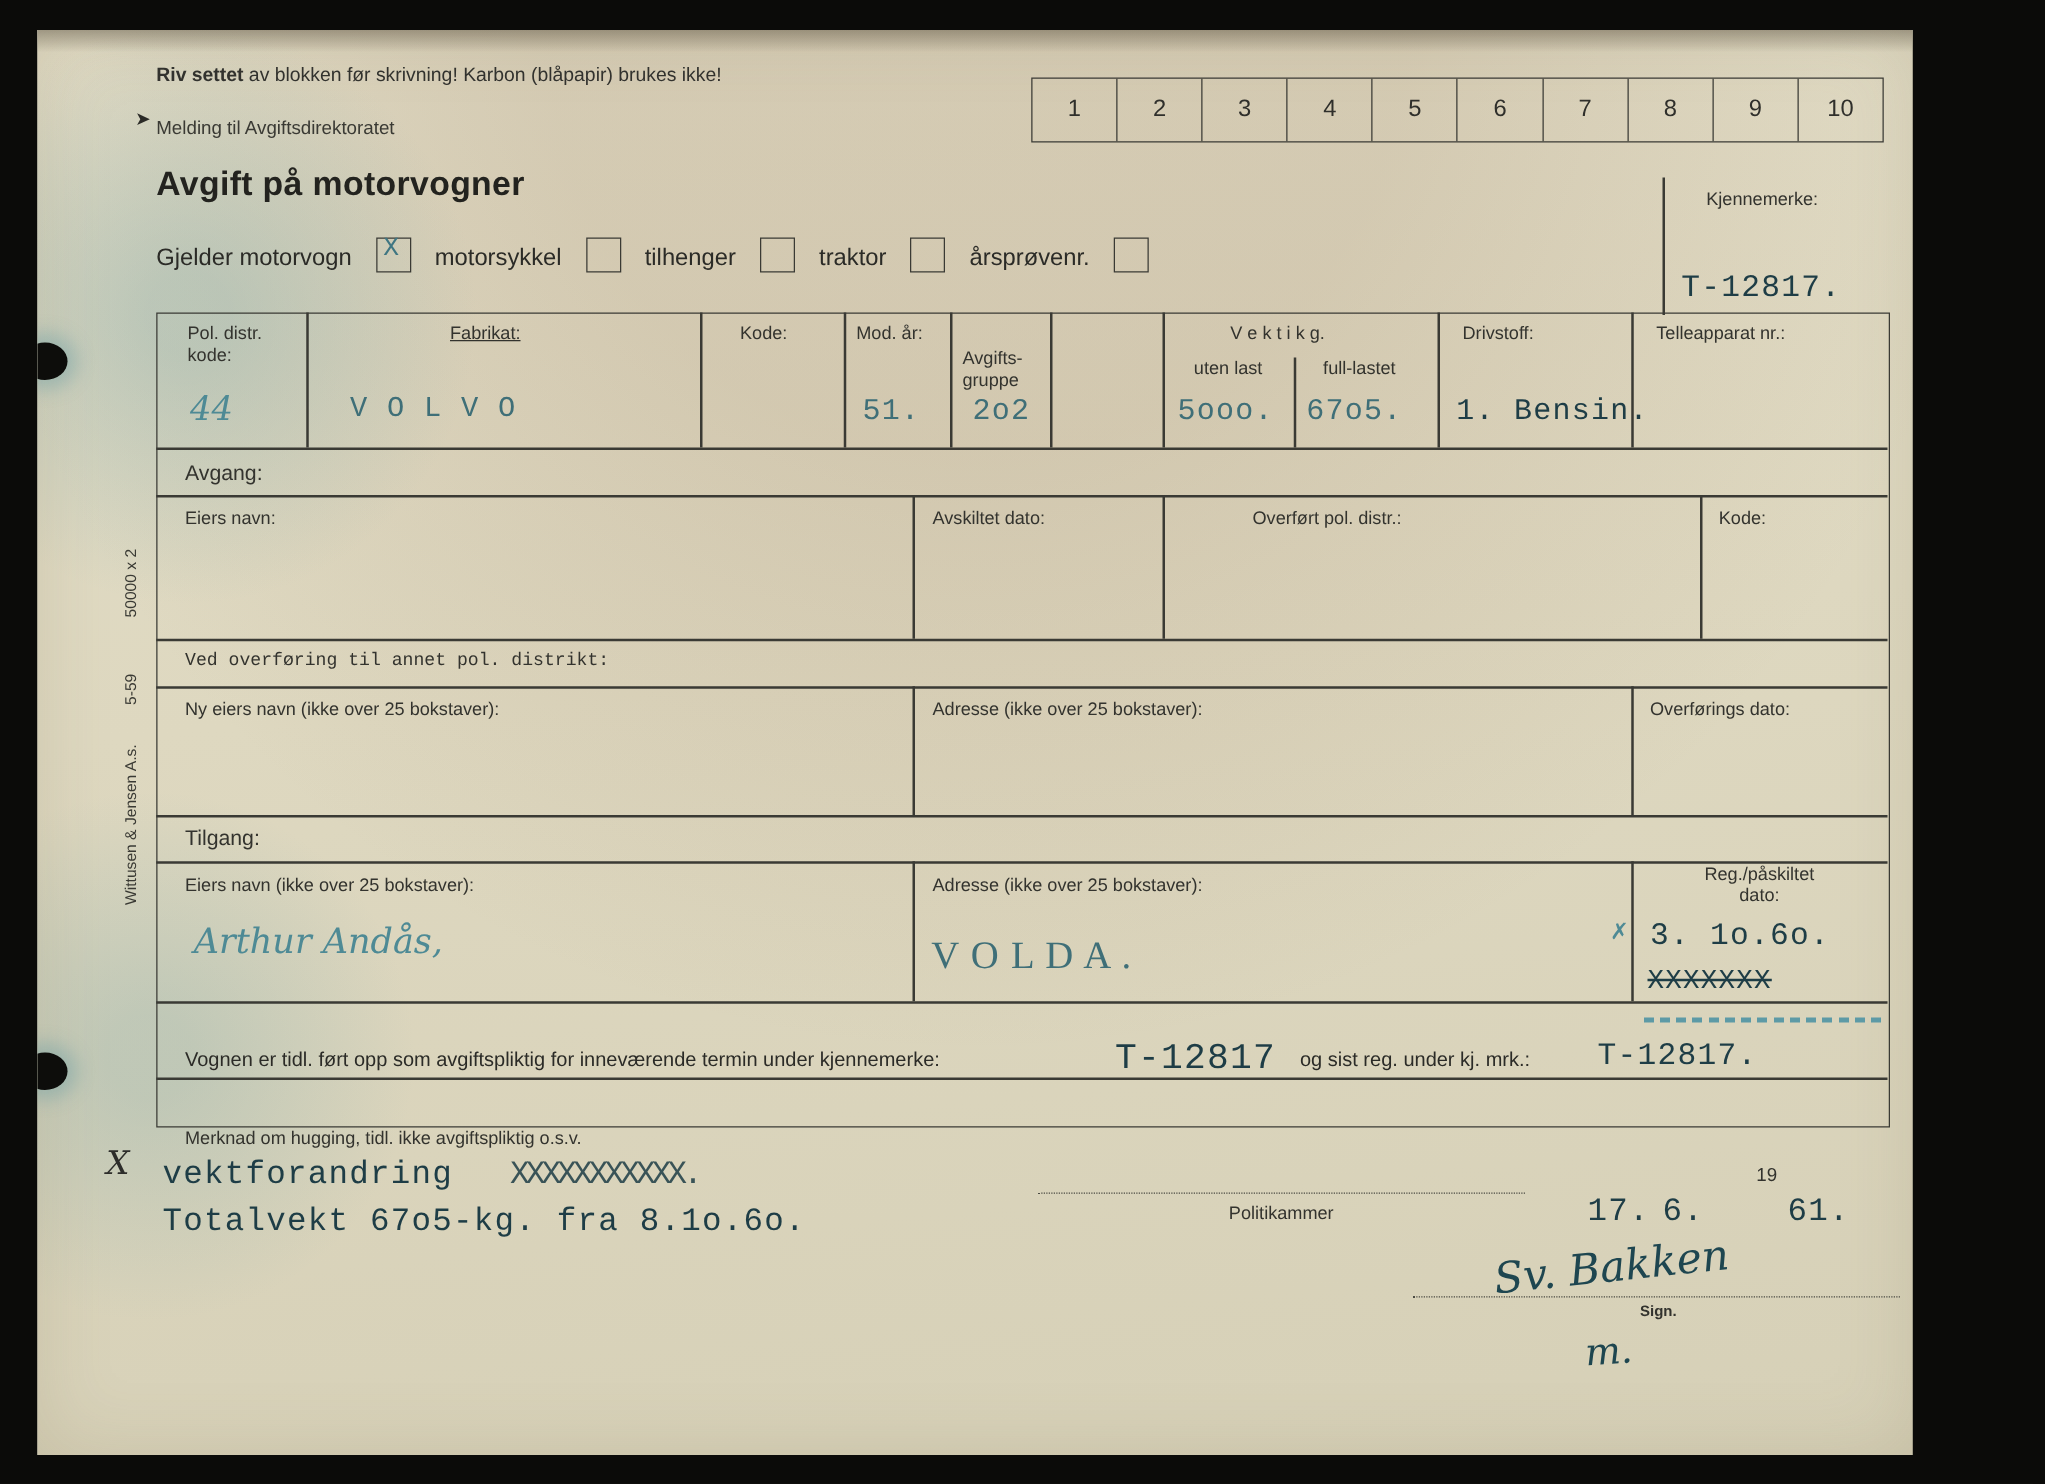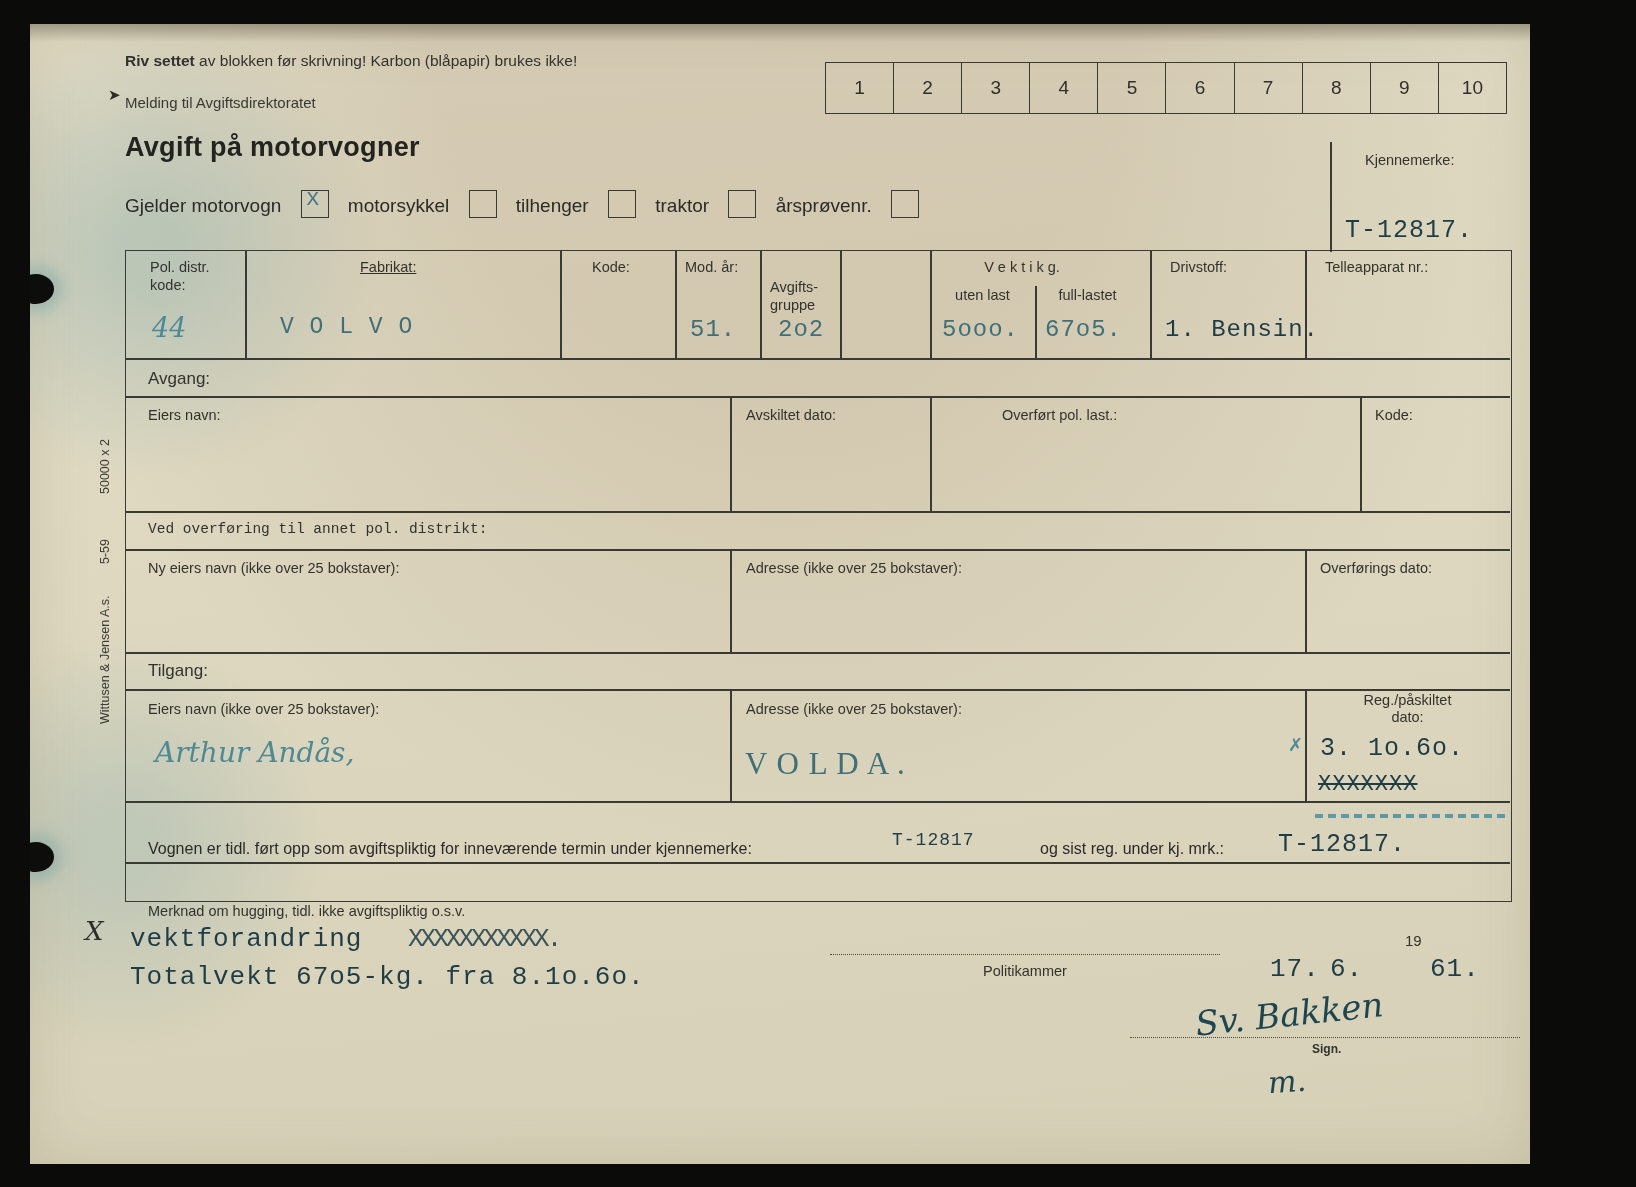--- a/index.html
+++ b/index.html
@@ -169,21 +169,21 @@
     <div class="val typed" style="left:250px;top:290px;font-size:23px;">V O L V O</div>
     <div class="val typed" style="left:660px;top:292px;">51.</div>
     <div class="val typed" style="left:748px;top:292px;">2o2</div>
     <div class="val typed" style="left:912px;top:292px;">5ooo.</div>
     <div class="val typed" style="left:1015px;top:292px;">67o5.</div>
     <div class="val typed-dark" style="left:1135px;top:292px;">1. Bensin.</div>
 
     <div class="lbl" style="left:118px;top:344px;font-size:17px;">Avgang:</div>
     <div class="lbl" style="left:118px;top:382px;">Eiers navn:</div>
     <div class="lbl" style="left:716px;top:382px;">Avskiltet dato:</div>
-    <div class="lbl" style="left:972px;top:382px;">Overført pol. last.:</div>
+    <div class="lbl" style="left:972px;top:382px;">Overført pol. distr.:</div>
     <div class="lbl" style="left:1345px;top:382px;">Kode:</div>
     <div class="val typed" style="left:130px;top:430px;"></div>
     <div class="val typed" style="left:716px;top:430px;"></div>
     <div class="val typed" style="left:972px;top:430px;"></div>
     <div class="val typed" style="left:1345px;top:430px;"></div>
 
     <div class="lbl" style="left:118px;top:496px;font-family:Liberation Mono, monospace;">Ved overføring til annet pol. distrikt:</div>
     <div class="lbl" style="left:118px;top:535px;">Ny eiers navn (ikke over 25 bokstaver):</div>
     <div class="lbl" style="left:716px;top:535px;">Adresse (ikke over 25 bokstaver):</div>
     <div class="lbl" style="left:1290px;top:535px;">Overførings dato:</div>
@@ -198,21 +198,21 @@
 dato:</div>
 
     <div class="val hand" style="left:125px;top:712px;font-size:28px;">Arthur Andås,</div>
     <div class="val typed" style="left:715px;top:722px;font-size:31px;font-family:Liberation Serif, serif;">V O L D A .</div>
     <div class="val typed-dark" style="left:1290px;top:710px;font-size:25px;">3. 1o.6o.</div>
     <div class="val typed-dark" style="left:1288px;top:748px;font-size:22px;text-decoration:line-through;">XXXXXXX</div>
     <div style="position:absolute;left:1285px;top:790px;width:190px;height:4px;background:repeating-linear-gradient(90deg,#5d9aa6 0 8px,transparent 8px 13px);"></div>
     <div class="arrow" style="left:1258px;top:710px;font-size:18px;color:#4e8a95;">✗</div>
 
     <div class="botline" style="left:118px;top:816px;">Vognen er tidl. ført opp som avgiftspliktig for inneværende termin under kjennemerke:</div>
-    <div class="val typed-dark" style="left:862px;top:806px;font-size:18px;">T-12817</div>
+    <div class="val typed-dark" style="left:862px;top:806px;font-size:29px;">T-12817</div>
     <div class="botline" style="left:1010px;top:816px;">og sist reg. under kj. mrk.:</div>
     <div class="val typed-dark" style="left:1248px;top:806px;font-size:25px;">T-12817.</div>
 
     <div class="lbl" style="left:118px;top:878px;">Merknad om hugging, tidl. ikke avgiftspliktig o.s.v.</div>
     <div class="hand" style="position:absolute;left:55px;top:892px;font-size:26px;color:#2d2d2a;">X</div>
     <div class="val typed-dark" style="left:100px;top:900px;font-size:26px;">vektforandring</div>
     <div class="val typed-dark" style="left:378px;top:900px;font-size:26px;letter-spacing:-3px;opacity:.85;">XXXXXXXXXXX.</div>
     <div class="val typed-dark" style="left:100px;top:938px;font-size:26px;">Totalvekt 67o5-kg. fra 8.1o.6o.</div>
 
     <div style="position:absolute;left:800px;top:930px;width:390px;border-bottom:1.5px dotted #4a4a42;"></div>

